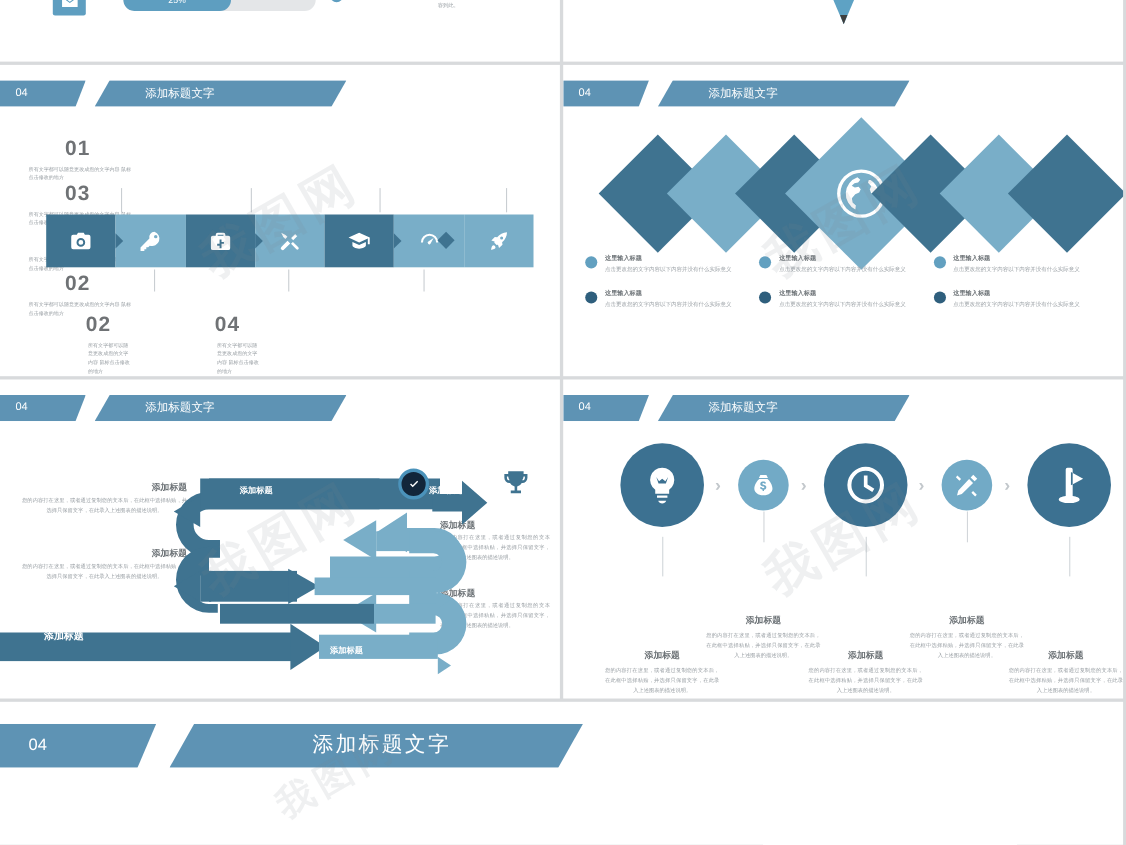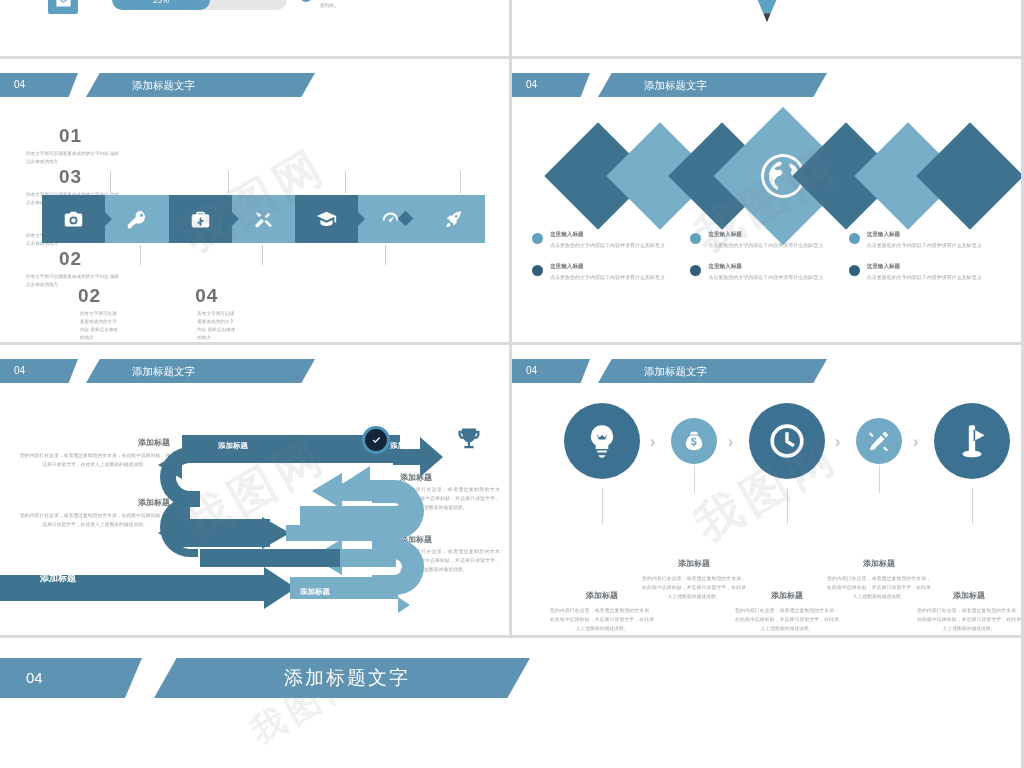--- a/index.html
+++ b/index.html
@@ -133,21 +133,21 @@
   .s4 .circ.big{width:76px;height:76px;background:#3c7191;top:10px;}
   .s4 .circ.sml{width:46px;height:46px;background:#72aac6;top:25px;}
   .s4 .circ svg{fill:#fff;}
   .s4 .chev{position:absolute;top:40px;color:#c3c8cc;font-size:16px;font-weight:bold;}
   .s4 .stem{position:absolute;width:1px;background:#d2d6da;}
   .s4 .cap{position:absolute;width:104px;text-align:center;}
   .s4 .cap .h{font-size:8px;font-weight:bold;color:#6d7377;margin-bottom:5px;}
   .s4 .cap .p{font-size:4.8px;color:#9aa0a5;line-height:1.9;text-align:justify;text-align-last:center;}
 
   
-  .strip-l{position:relative;}
+  .strip-l{position:relative;text-align:center;}
   .strip-l .mail{position:absolute;left:48px;top:-12px;width:30px;height:26px;background:#5e9ec0;display:flex;align-items:center;justify-content:center;border-radius:2px;}
   .strip-l .mail svg{width:17px;height:17px;fill:#fff;}
   .strip-l .track{position:absolute;left:112px;top:-10px;width:175px;height:20px;background:#e4e6e8;border-radius:10px;overflow:hidden;}
   .strip-l .fill{height:100%;width:56%;background:#5e9ec0;border-radius:10px;display:flex;align-items:center;justify-content:center;color:#fff;font-size:8px;}
   .strip-l .bdot{position:absolute;left:300px;top:-10px;width:12px;height:12px;border-radius:50%;background:#5e9ec0;}
   .strip-l .btx{position:absolute;left:320px;top:-8px;width:175px;font-size:4.8px;color:#9aa0a5;line-height:1.9;}
   .strip-r .pencil{position:absolute;left:238px;top:-20px;width:34px;}
 </style>
 </head>
 <body>

